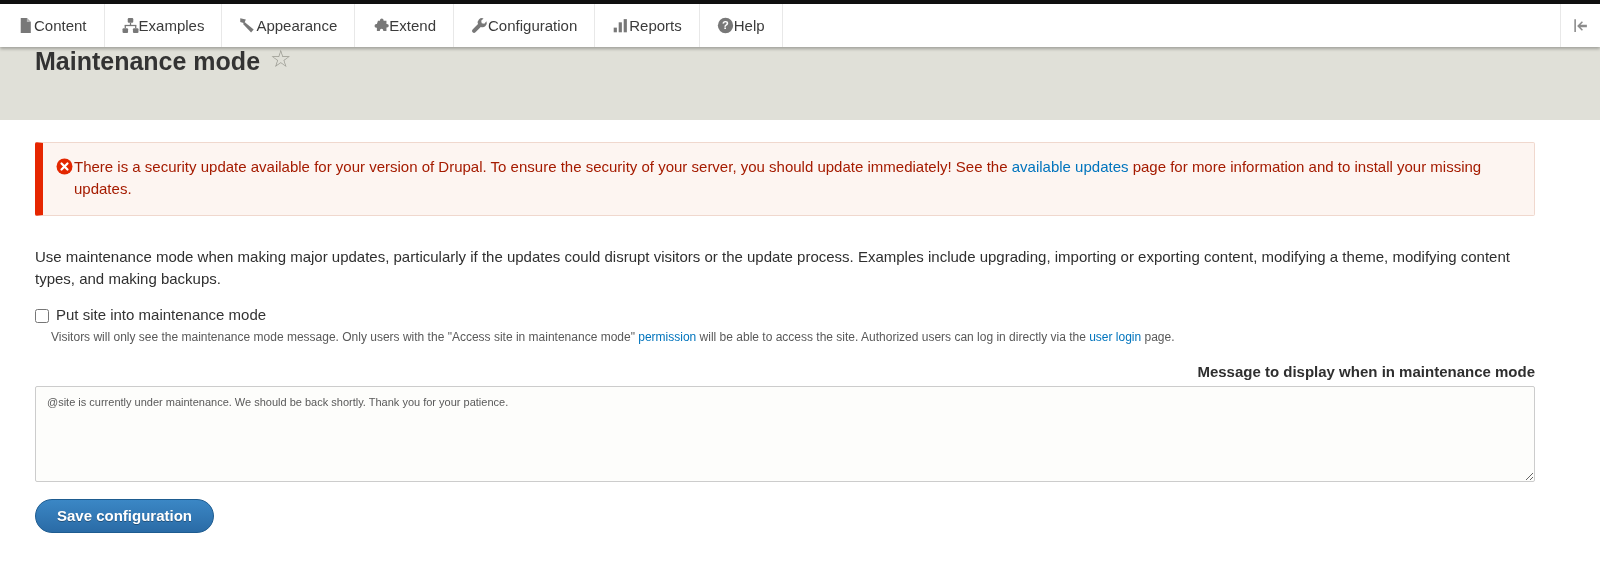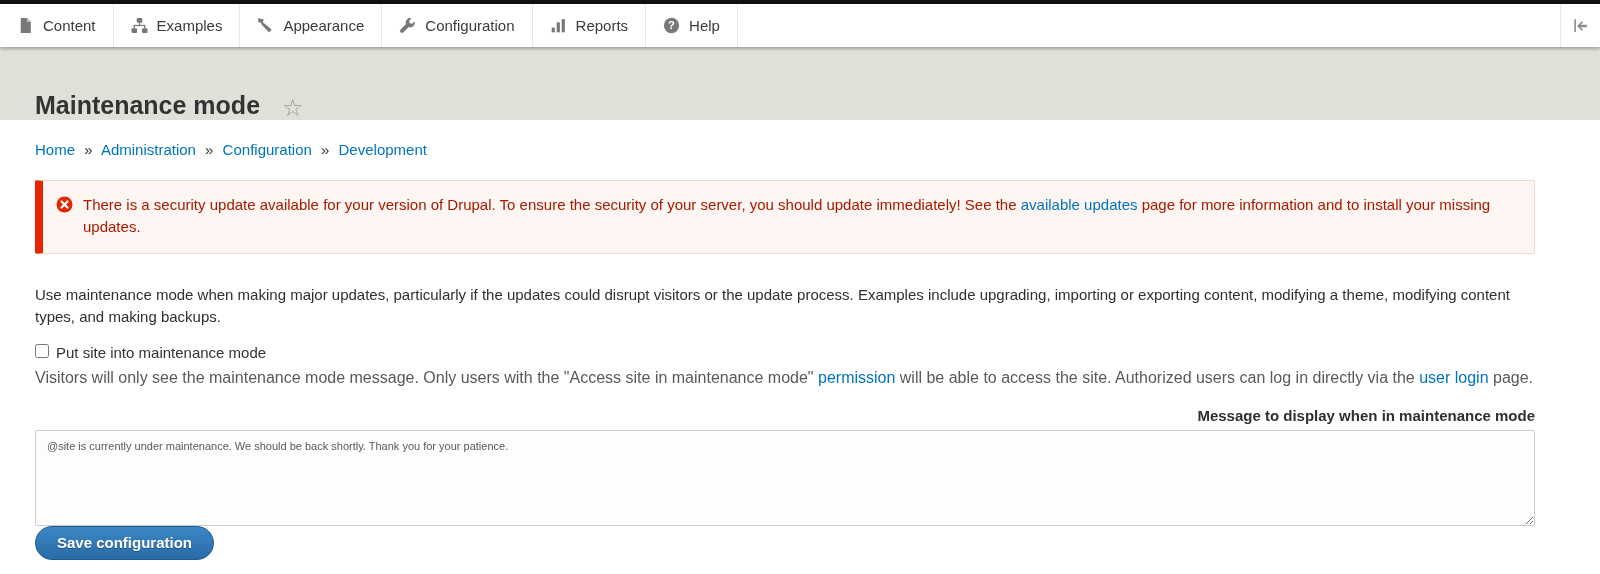--- a/index.html
+++ b/index.html
@@ -11,83 +11,83 @@
   }
 
   
   .toolbar-strip { height: 4px; background: #101010; }
   .toolbar {
     display: flex; align-items: stretch; height: 43px;
     background: #fff; position: relative;
     box-shadow: 0 2px 3px rgba(0,0,0,0.28);
   }
   .toolbar-item {
-    display: flex; align-items: center; gap: 9px;
+    display: flex; align-items: center; gap: 0;
     padding: 0 17px; border-right: 1px solid #e8e8e8;
     font-size: 15px; color: #3b3b3b; cursor: pointer; white-space: nowrap;
   }
   .ticon { display: inline-flex; width: 17px; height: 17px; }
   .ticon svg { width: 17px; height: 17px; }
   .toolbar-spacer { flex: 1; }
   .toolbar-toggle {
     display: flex; align-items: center; padding: 0 11px;
     border-left: 1px solid #e8e8e8; cursor: pointer;
   }
 
   
   .page-header {
     height: 73px; background: #e0e0d8;
-    display: flex; align-items: flex-end; padding: 0 35px; gap: 12px;
+    display: flex; align-items: flex-start; padding: 0 35px;
   }
   .page-title { font-size: 25px; font-weight: bold; color: #333; margin: 0; }
   .star-icon { color: #9a9a92; font-size: 24px; margin-left: 10px; line-height: 1; cursor: pointer; }
 
   
   .content { padding: 0 65px 40px 35px; }
 
   .breadcrumb { margin-top: 21px; font-size: 15px; }
   .breadcrumb a { color: #0074bd; text-decoration: none; }
   .crumb-sep { color: #333; margin: 0 5px; }
 
   .messages-error {
     margin-top: 22px;
-    display: flex; gap: 10px; align-items: flex-start;
+    display: flex; gap: 1px; align-items: flex-start;
     background: #fdf5f1;
     border: 1px solid #f0d8ce;
     border-left: 8px solid #e62600;
     border-radius: 2px;
     padding: 13px 16px 15px 13px;
     color: #a51b00; font-size: 15px; line-height: 1.45; justify-content: flex-end;
   }
   .messages-error a { color: #0074bd; text-decoration: none; }
   .error-icon { flex: 0 0 17px; width: 17px; height: 17px; margin-top: 2px; }
   .error-icon svg { width: 17px; height: 17px; display: block; }
 
   .intro { font-size: 15px; line-height: 1.5; margin-top: 30px; color: #2f2f2f; }
 
-  .checkbox-row { margin-top: 14px; display: flex; align-items: flex-start; gap: 7px; font-size: 15px; }
+  .checkbox-row { margin-top: 14px; display: flex; align-items: flex-end; gap: 7px; font-size: 15px; }
   .checkbox-row input[type="checkbox"] { width: 14px; height: 14px; margin: 0; cursor: pointer; }
   .checkbox-row label { cursor: pointer; }
 
-  .field-description { color: #595959; font-size: 16px; margin: 6px 0 0 0; line-height: 1.4; }
+  .field-description { color: #595959; font-size: 12px; margin: 6px 0 0 16px; line-height: 1.4; }
   .field-description a { color: #0074bd; text-decoration: none; }
 
   .field-label { font-weight: bold; font-size: 15px; margin-top: 18px; color: #2f2f2f; text-align: right; }
 
   .message-textarea {
     display: block; width: 100%; height: 96px; margin-top: 6px;
     border: 1px solid #ccc; border-radius: 2px;
     background: #fdfdfb; padding: 8px 11px;
     font-family: "Liberation Sans", sans-serif;
     font-size: 11px; color: #595959; line-height: 1.4;
     resize: vertical;
   }
 
   .button-primary {
-    margin-top: 0; display: inline-block;
+    margin-top: 17px; display: inline-block;
     background: linear-gradient(to bottom, #3b87c5, #2a6ba6);
     border: 1px solid #1e5c90; border-radius: 20em;
     color: #fff; font-weight: bold; font-size: 15px;
     font-family: "Liberation Sans", sans-serif;
     padding: 7px 21px 8px; cursor: pointer;
     text-shadow: 0 1px rgba(0,0,0,0.3);
   }
 </style>
 </head>
 <body>
@@ -122,20 +122,28 @@
   <div class="toolbar-item">
     <span class="ticon">
       <svg viewBox="0 0 16 16" fill="#787878">
           <path d="M1.2 1.2 6.4 2.4 5 5.8 1.2 4.6z"></path>
           <path d="M5.2 4.6l8.6 7.2-2.4 2.7-7.6-8z"></path>
         </svg>
     </span>
     <span>Appearance</span>
   </div>
 
+  <div class="toolbar-item">
+    <span class="ticon">
+      <svg viewBox="0 0 16 16" fill="#787878">
+          <path d="M5.6 3.6h1.9v-.5a1.7 1.7 0 1 1 3.4 0v.5h2.7v2.9h.5a1.7 1.7 0 1 1 0 3.4h-.5v3.2h-3v-.5a1.6 1.6 0 1 0-3.2 0v.5H4.6v-3h-.5a1.7 1.7 0 1 1 0-3.4h.5z"></path>
+        </svg>
+    </span>
+    <span>Extend</span>
+  </div>
 
   <div class="toolbar-item">
     <span class="ticon">
       <svg viewBox="0 0 16 16" fill="#787878">
           <path d="M14.6 4.1a4.1 4.1 0 0 1-5.4 5.2l-5 5.1a1.9 1.9 0 0 1-2.7-2.7l5.1-5A4.1 4.1 0 0 1 11.8 1.3L9.6 3.5l.5 2.4 2.4.5z"></path>
         </svg>
     </span>
     <span>Configuration</span>
   </div>
 
@@ -173,29 +181,20 @@
   </div>
 </div>
 
 <div class="page-header">
   <h1 class="page-title">Maintenance mode</h1>
   <span class="star-icon">☆</span>
 </div>
 
 <div class="content">
 
-  <nav class="breadcrumb">
-    <a href="#">Home</a>
-    <span class="crumb-sep">»</span>
-    <a href="#">Administration</a>
-    <span class="crumb-sep">»</span>
-    <a href="#">Configuration</a>
-    <span class="crumb-sep">»</span>
-    <a href="#">Development</a>
-  </nav>
 
   <div class="messages-error">
     <span class="error-icon">
       <svg viewBox="0 0 16 16">
           <circle cx="8" cy="8" r="7.5" fill="#e32700"></circle>
           <path d="M5.2 5.2 10.8 10.8 M10.8 5.2 5.2 10.8" stroke="#fff" stroke-width="2.1" stroke-linecap="round"></path>
         </svg>
     </span>
     <div>
       <span>There is a security update available for your version of Drupal. To ensure the security of your server, you should update immediately! See the </span><a href="#">available updates</a><span> page for more information and to install your missing updates.</span>

